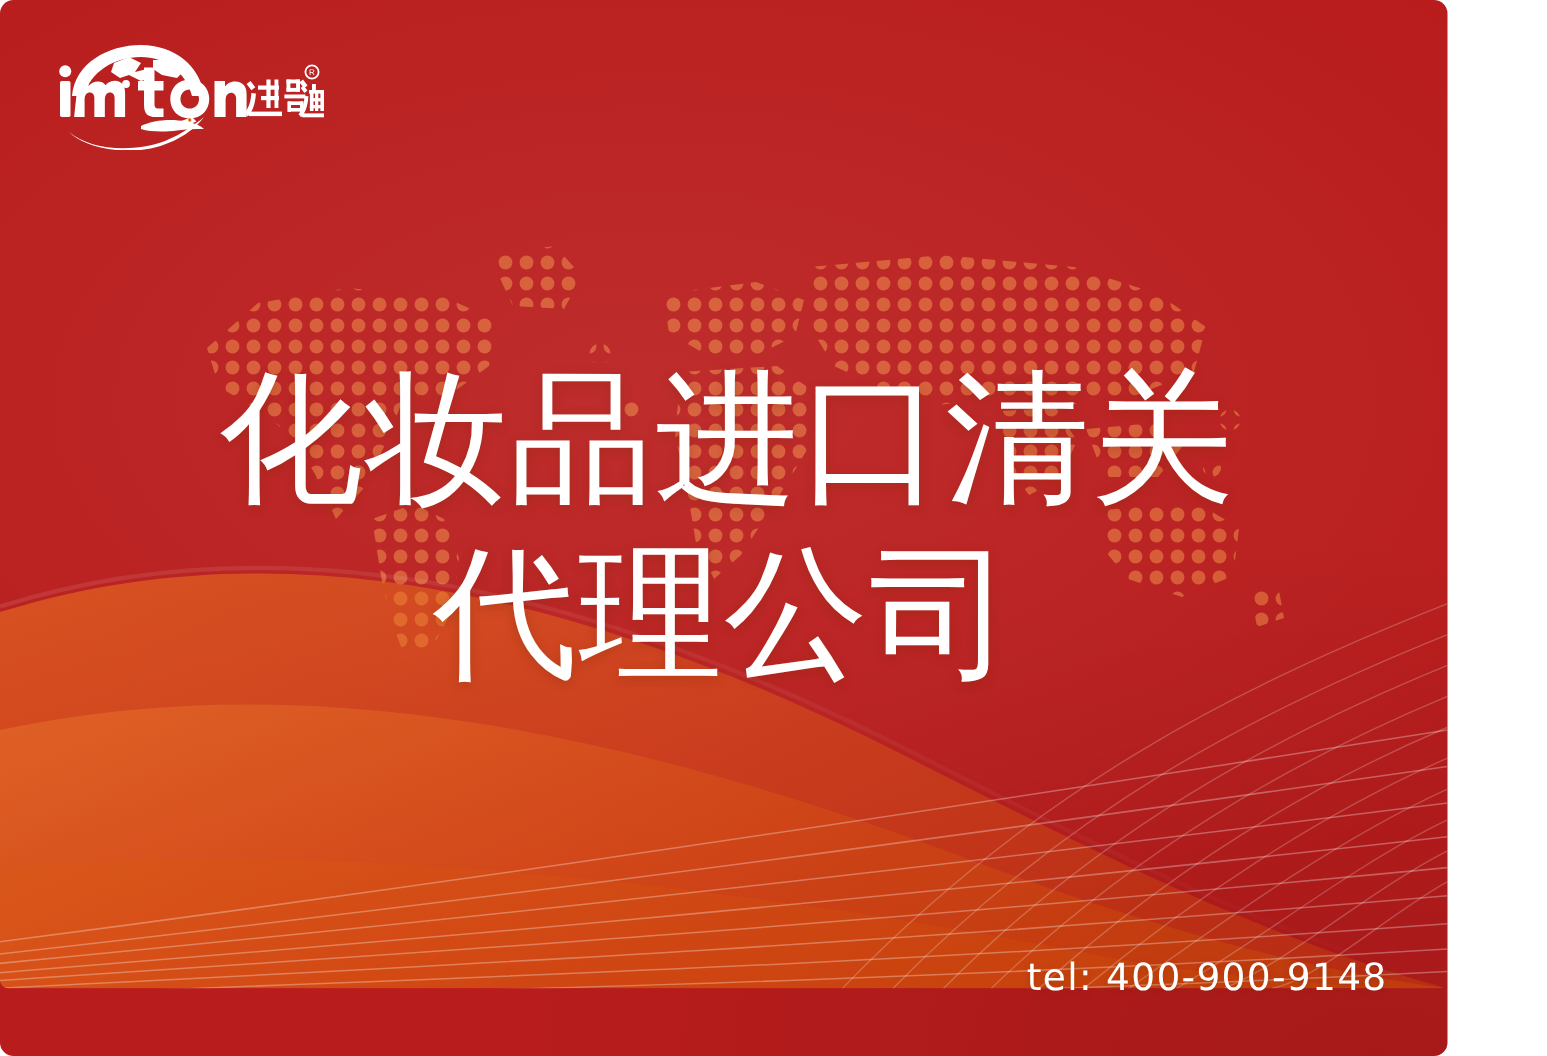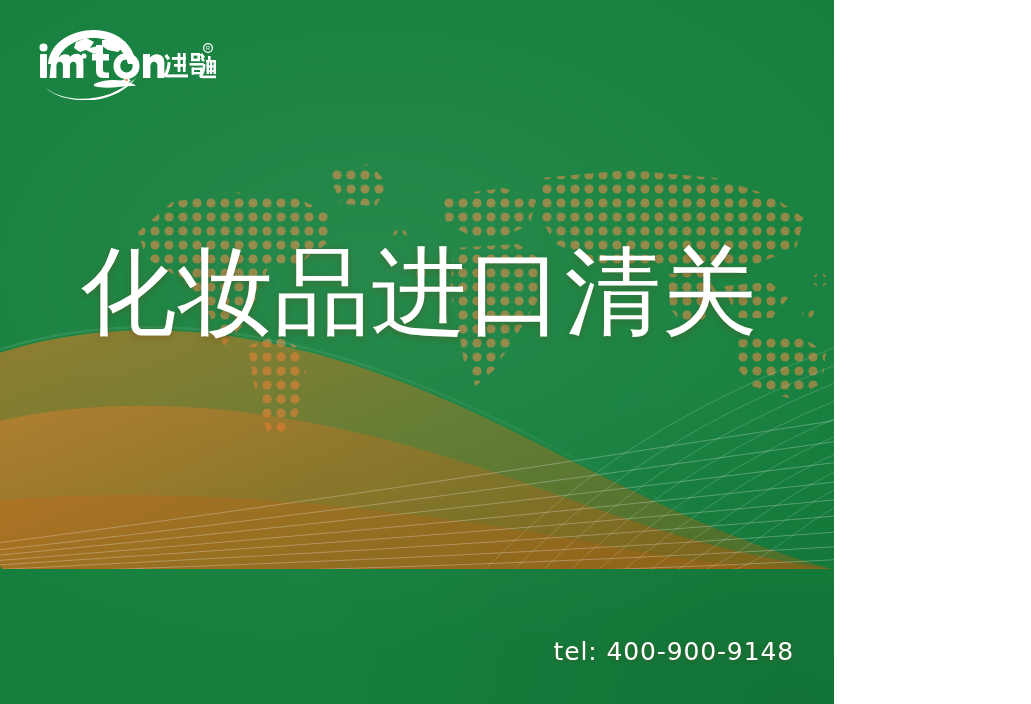--- a/index.html
+++ b/index.html
@@ -1,23 +1,23 @@
 <!DOCTYPE html>
 <html><head>
 <meta charset="utf-8">
 <style>
   html,body{margin:0;padding:0;background:#ffffff;}
   body{font-family:"Liberation Sans","DejaVu Sans",sans-serif;}
 
   #banner{
     position:relative;
-    width:834px;height:704px;
+    width:965px;height:704px;
     overflow:hidden;
-    background:#15803d;
-    border-radius:0;
+    background:#b91c1c;
+    border-radius:9px;
   }
 
   
   .layer{position:absolute;inset:0;pointer-events:none;}
 
   
   #dotmap{
     position:absolute;
     left:120px;top:140px;
     width:740px;height:300px;
@@ -256,17 +256,18 @@
                C 92 63, 76 72, 58 74 C 36 76, 18 70, 10 62 Z"></path>
       <path d="M58 58 C 66 54, 78 53, 88 55 C 94 56, 98 58, 100 60
                C 94 60, 88 60, 82 61 C 74 62, 64 62, 58 60 Z"></path>
       <path d="M84 55 l8 -3 l3 3 l-5 2 Z"></path>
       <circle cx="90.5" cy="54" r="1.1" fill="#e3650b"></circle>
     </g>
   </svg>
 
   <div id="headline">
     <span class="ln ln1">化妆品进口清关</span>
+    <span class="ln ln2">代理公司</span>
   </div>
 
   <div id="tel">tel: 400-900-9148</div>
 
 </div>
 
 </body></html>

